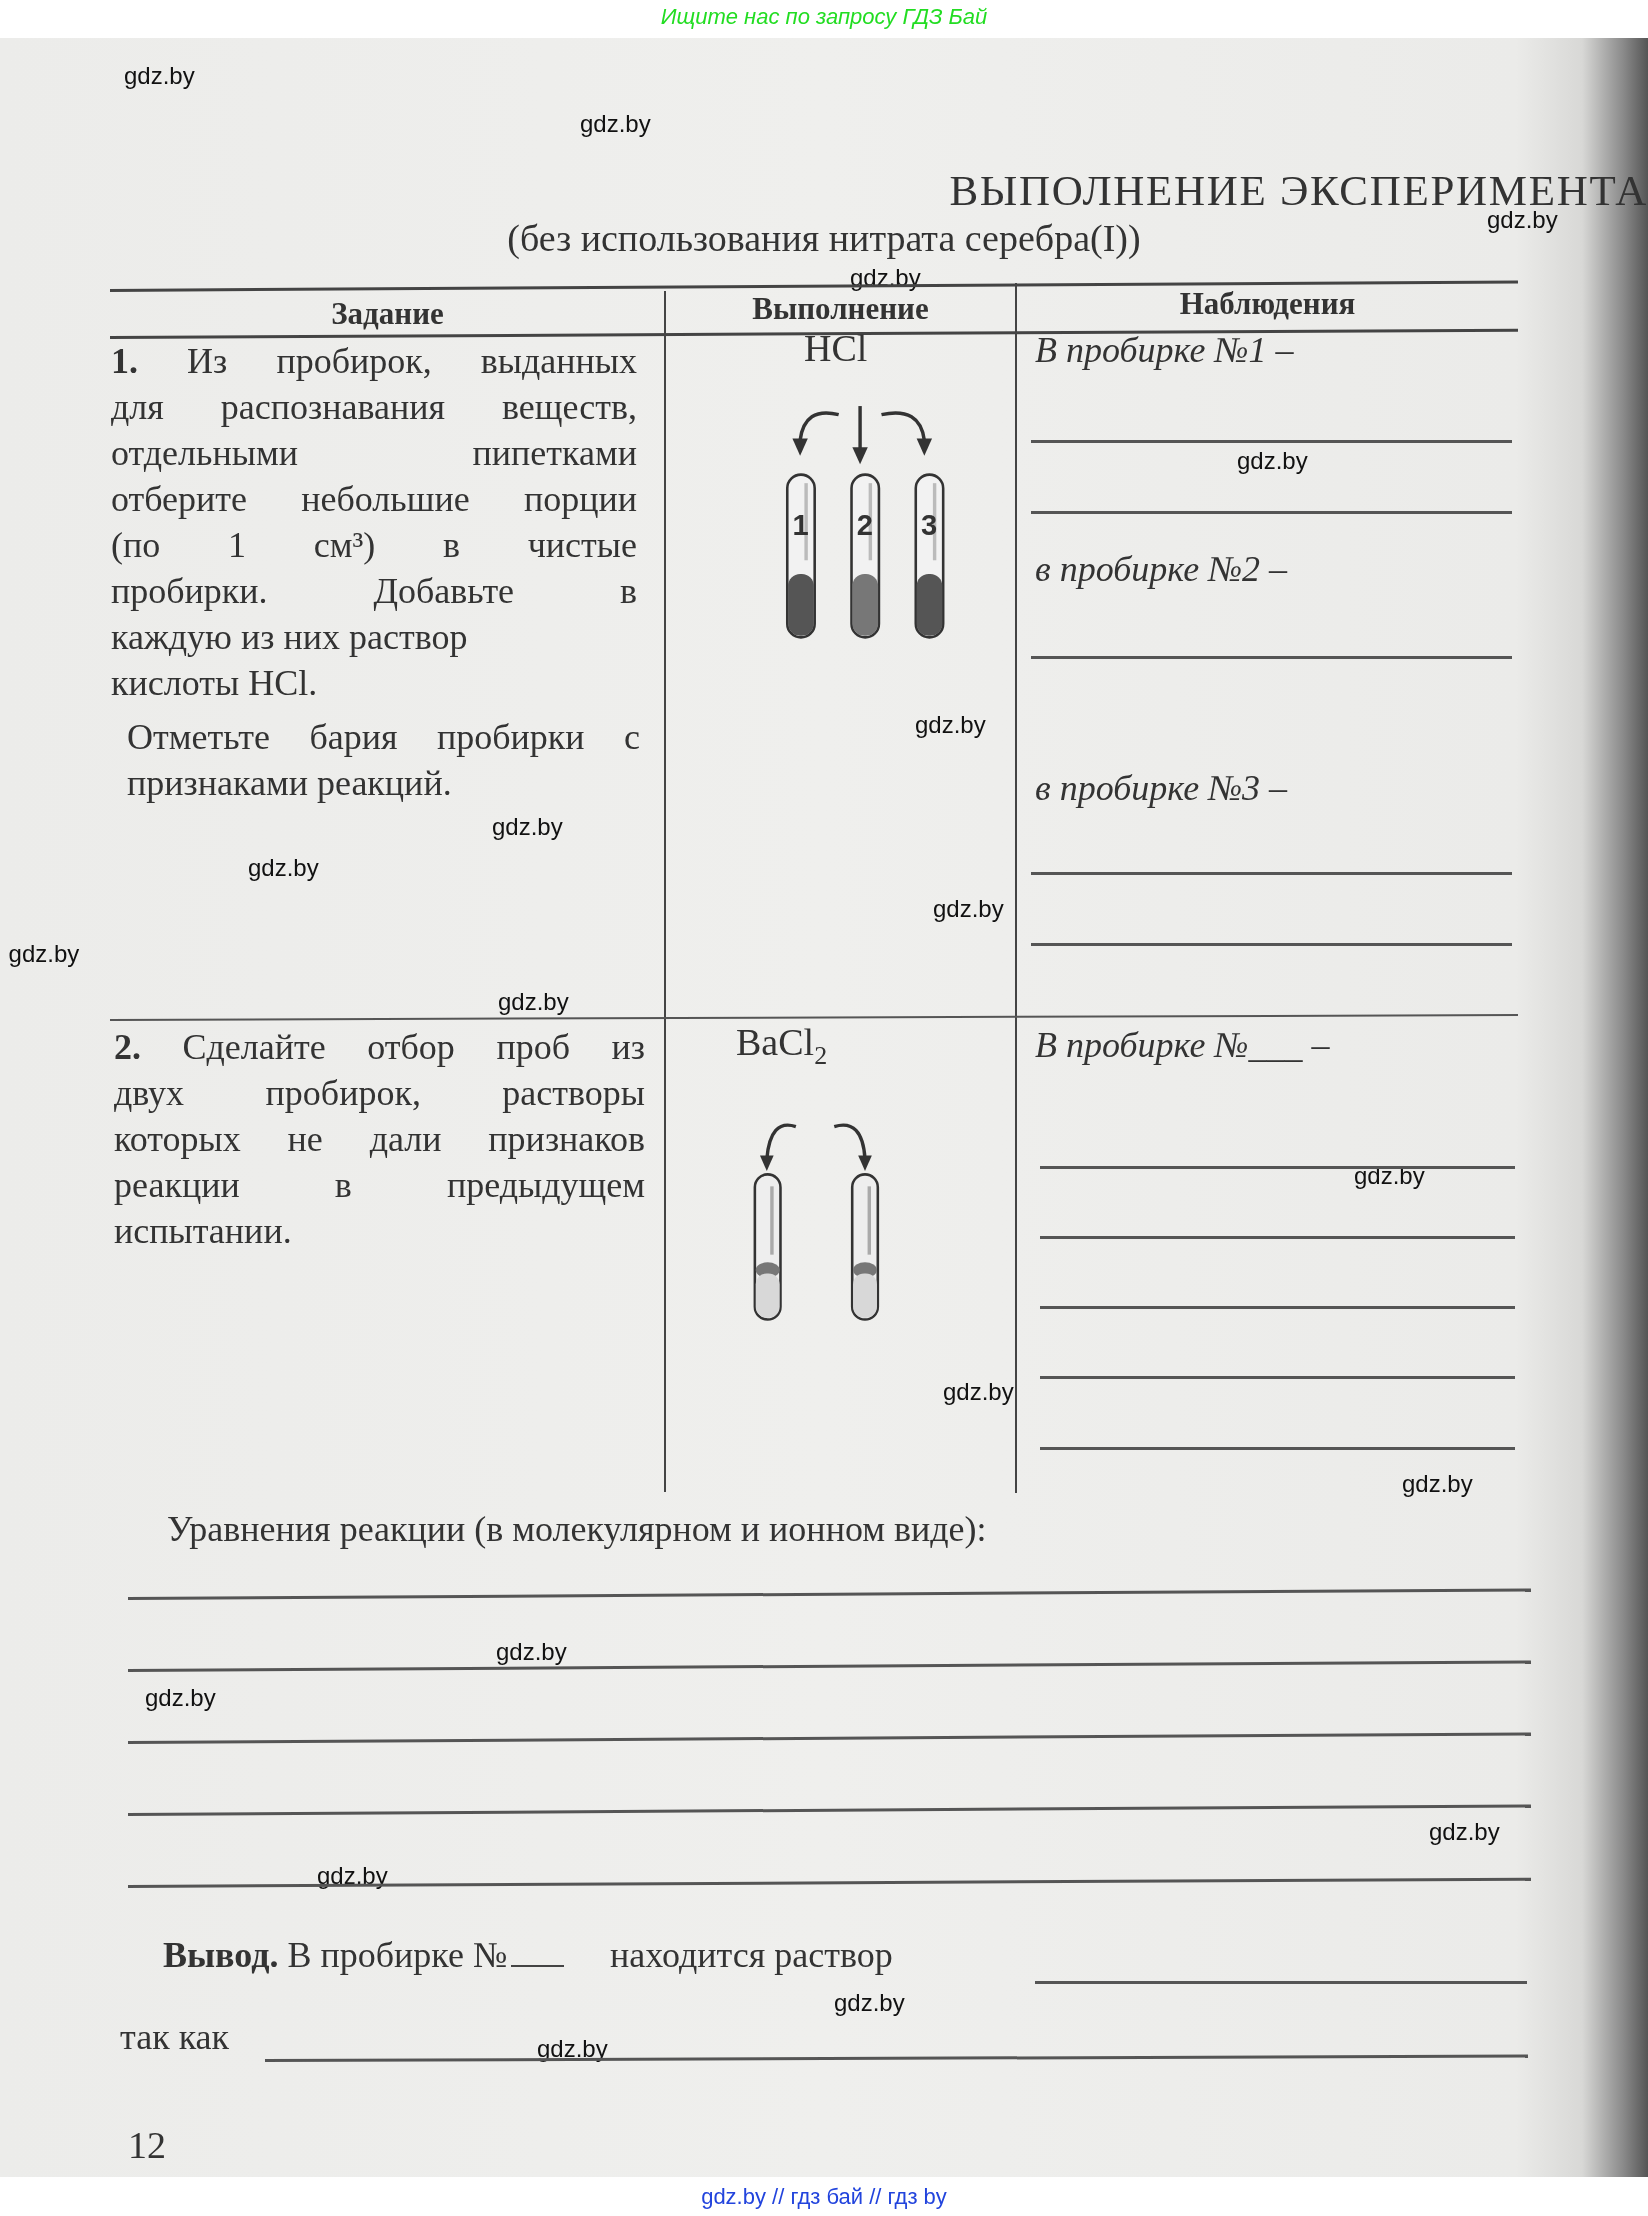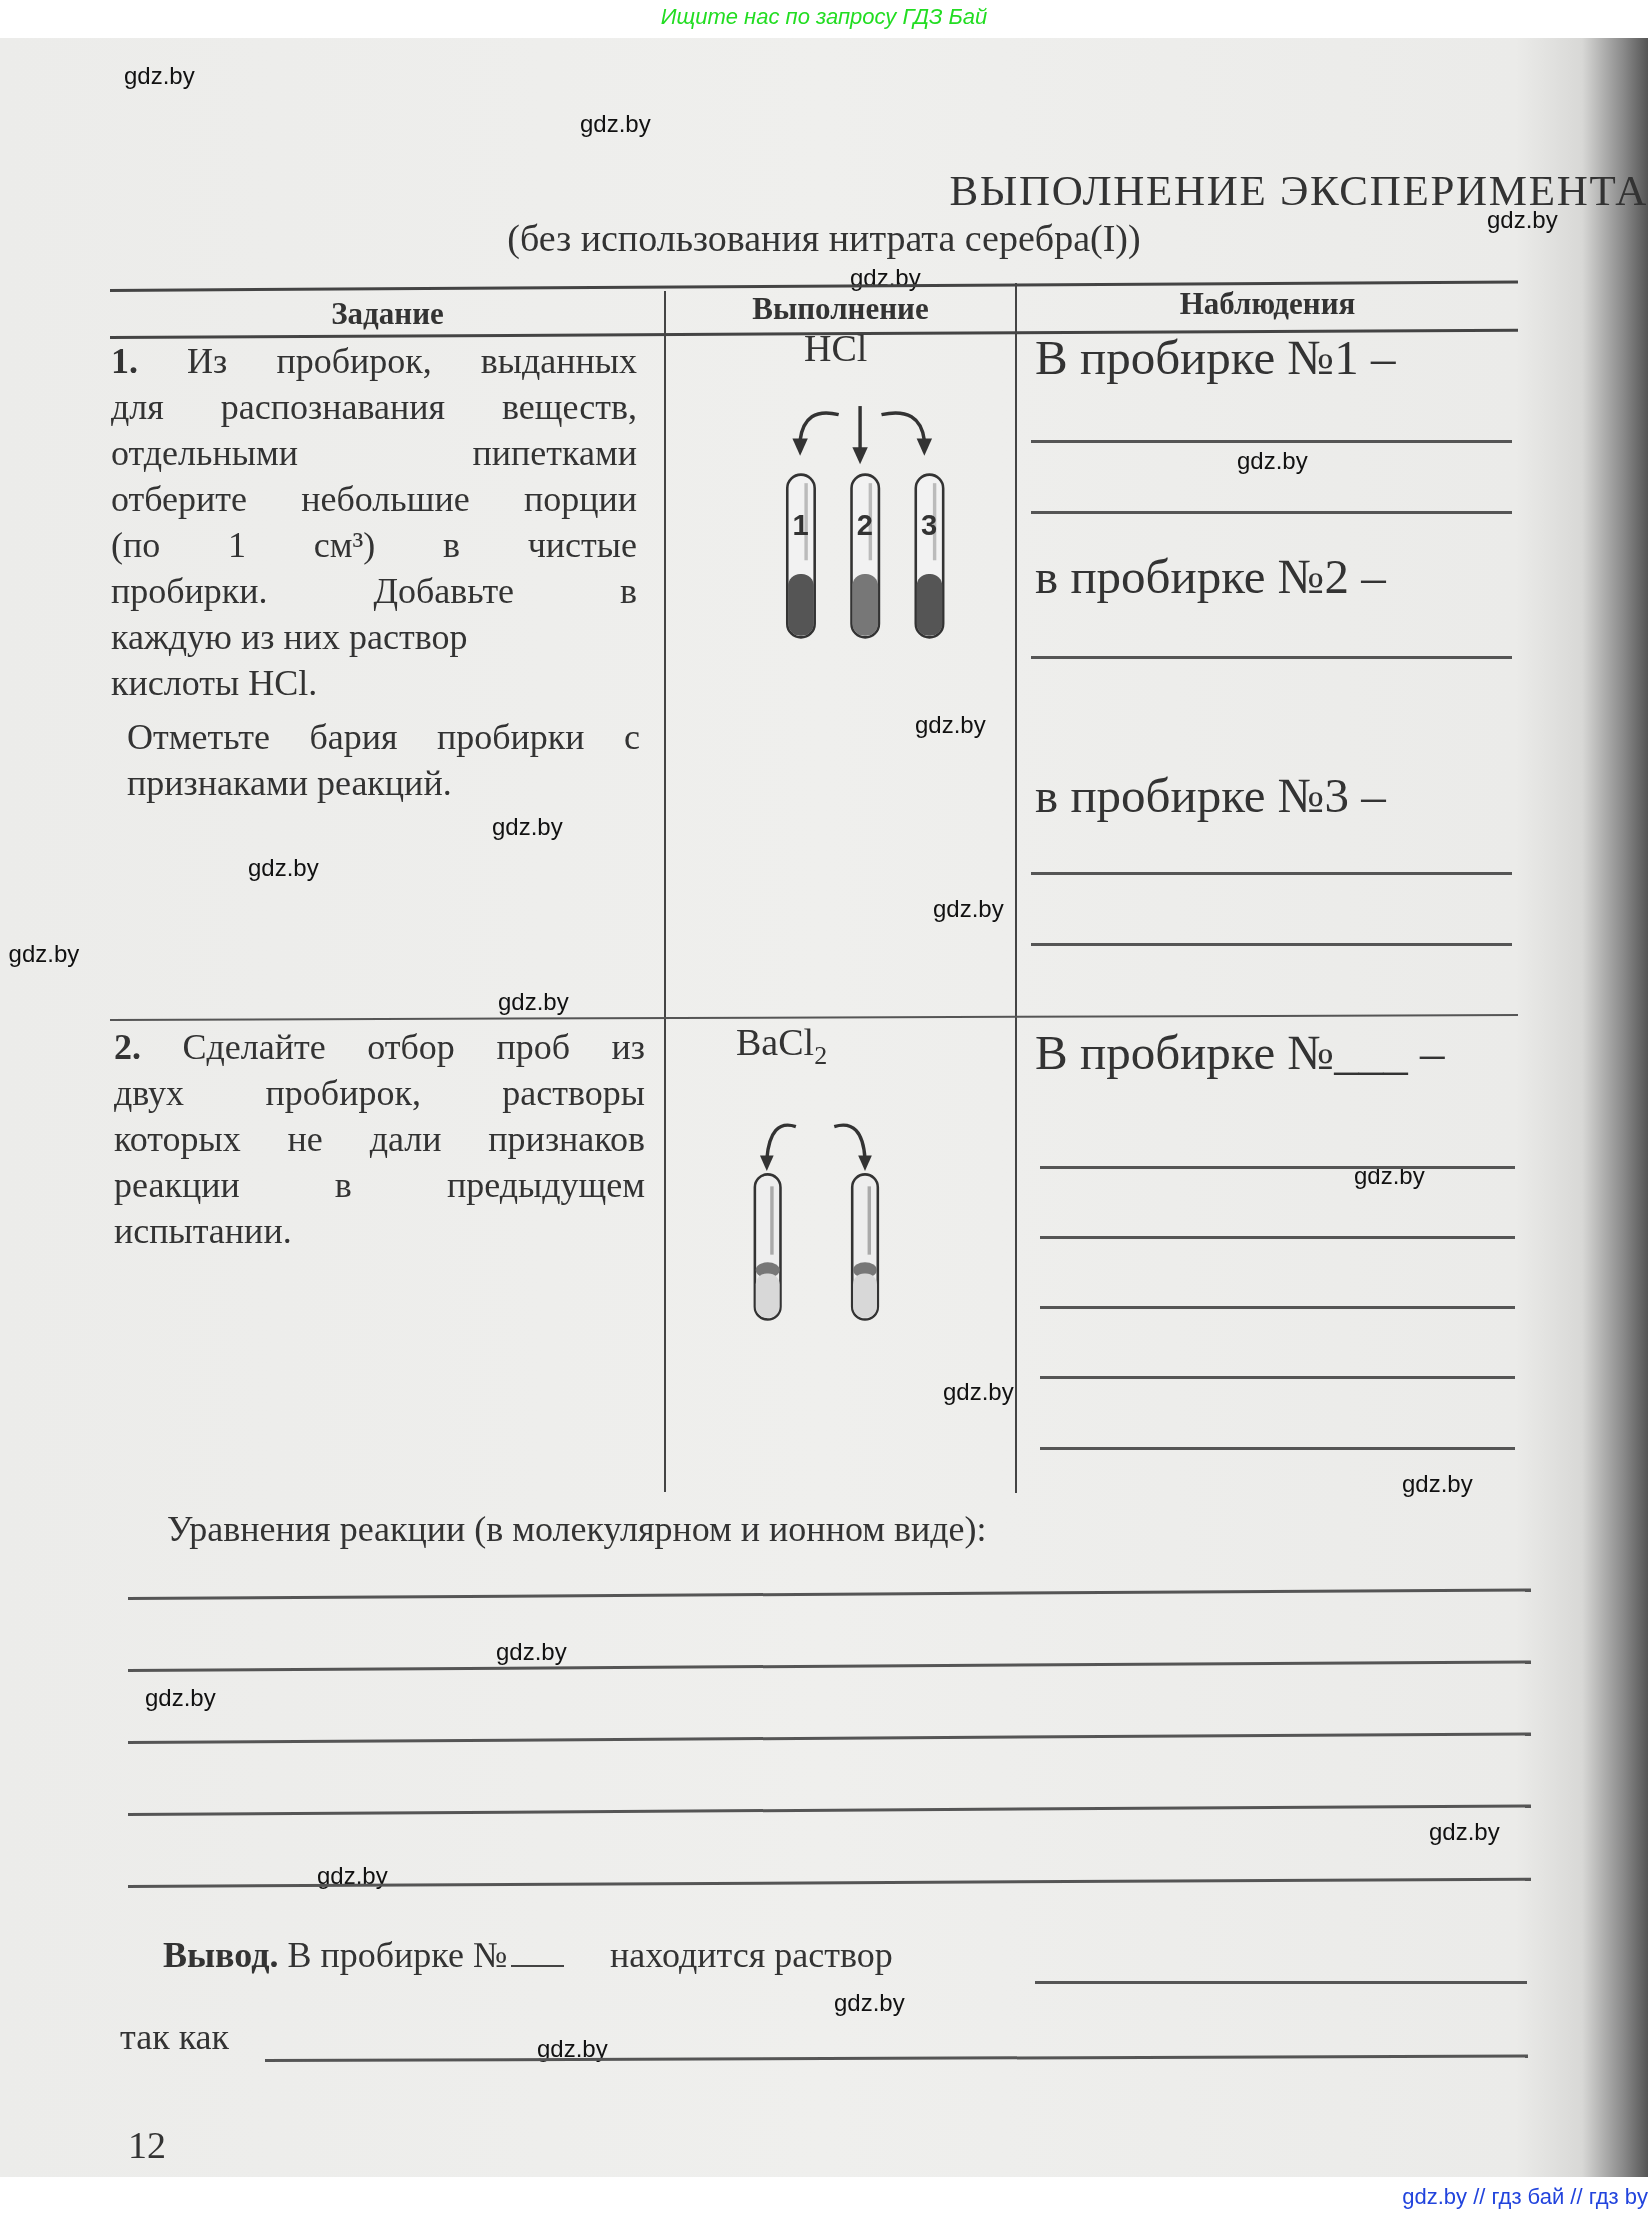--- a/index.html
+++ b/index.html
@@ -2,32 +2,32 @@
 <html style="font-size:13.7px"><head>
 <meta charset="utf-8">
 <style>
   html, body { margin:0; padding:0; }
   body { width:1648px; height:2216px; position:relative; background:#ffffff; overflow:hidden;
          font-family:"Liberation Serif","DejaVu Serif",serif; color:#3a3a3a; }
   .topbar { position:absolute; left:0; top:0; width:1648px; height:38px; background:#fff; text-align:center;font-style:italic; }
   .topbar a { font-family:"Liberation Sans","DejaVu Sans",sans-serif; font-size:22px; color:#22dd22; text-decoration:none; line-height:34px; }
   .page { position:absolute; left:0; top:38px; width:1648px; height:2139px;
           background:linear-gradient(90deg,#ececea 0%,#efefed 50%,#ebebe9 92%,#d8d8d6 96%,#8a8a8a 98.5%,#555 100%); }
-  .botbar { position:absolute; left:0; top:2177px; width:1648px; height:39px; background:#fff; text-align:right; }
+  .botbar { position:absolute; left:0; top:2177px; width:1648px; height:39px; background:#fff; text-align:center; }
   .botbar a { font-family:"Liberation Sans","DejaVu Sans",sans-serif; font-size:22px; color:#2244dd; text-decoration:none; line-height:39px; }
   .wm { position:absolute; font-family:"Liberation Sans","DejaVu Sans",sans-serif; font-size:24px; color:#111; }
   .title { position:absolute; left:0; width:1648px; text-align:right; font-size:43px; letter-spacing:1.7px; color:#333; }
   .subtitle { position:absolute; left:0; width:1648px; text-align:center; font-size:38px; color:#333; }
   .hline { position:absolute; height:2.6px; background:#444; }
   .thin { height:1.7px; background:#555; }
   .vline { position:absolute; width:1.7px; background:#444; }
   .th { position:absolute; font-weight:bold; font-size:31px; color:#333; text-align:center; }
   .cell { position:absolute; font-size:36px; line-height:46px; color:#333; text-align:justify; text-align-last:justify; }
   .cell .last { text-align-last:left; display:block; }
-  .obs { position:absolute; font-size:49px; color:#333; }
+  .obs { position:absolute; font-size:36px; color:#333;font-style:italic; }
   .fill { position:absolute; height:2.6px; background:#555; }
   .formula { position:absolute; font-size:38px; color:#333; }
   .body-text { position:absolute; font-size:36px; color:#333; }
   .pagenum { position:absolute; font-size:38px; color:#333;margin-top:23px; }
 </style>
 </head>
 <body>
 
 <div class="topbar">
   <a>Ищите нас по запросу ГДЗ Бай</a>

